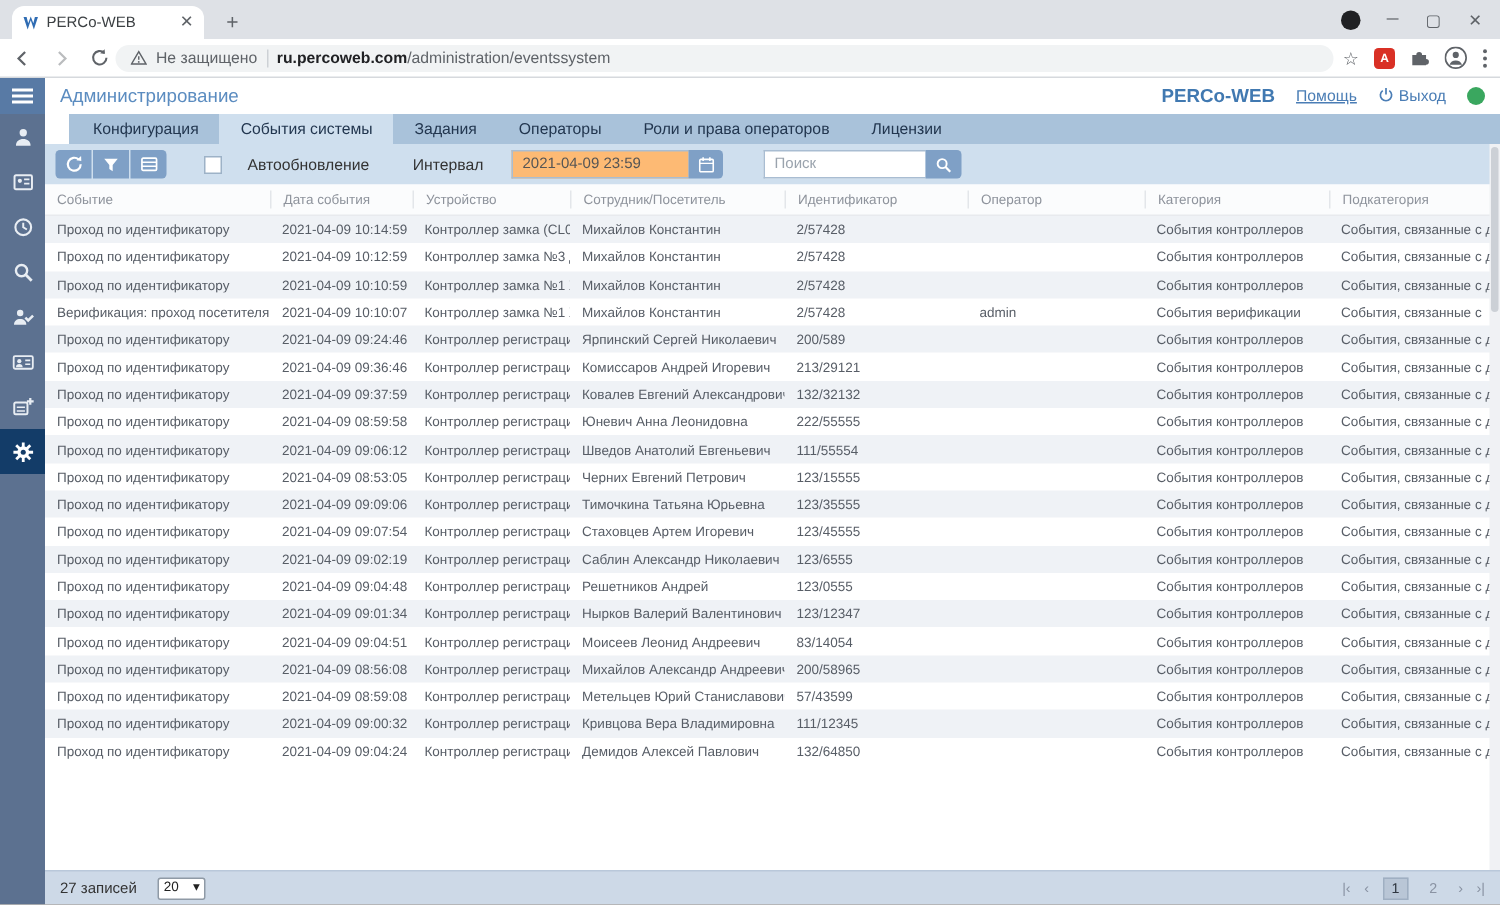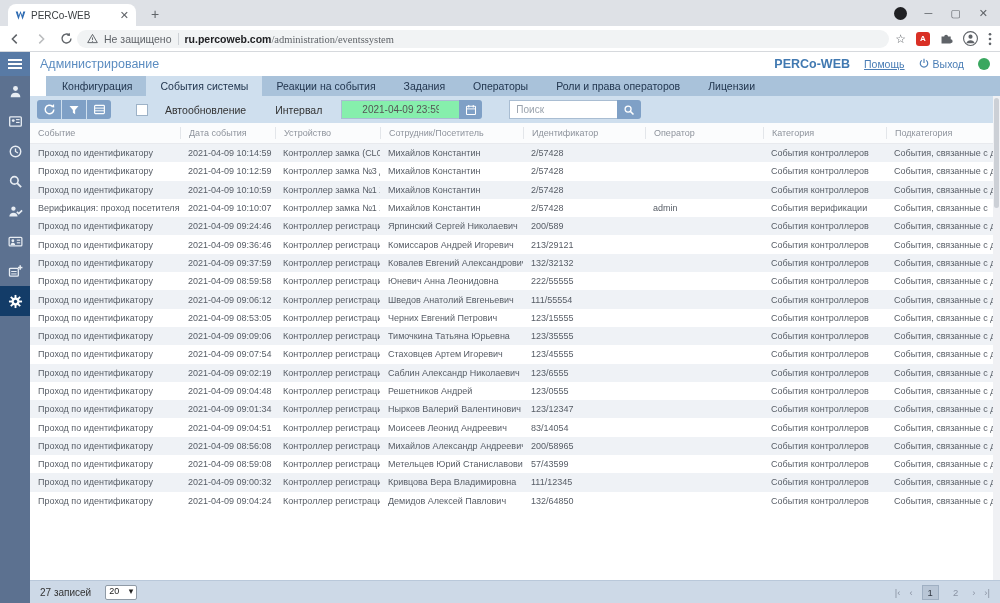--- a/index.html
+++ b/index.html
@@ -18,21 +18,21 @@
            color:#5f6368; font-size:11px; }
   .blackdot{ width:13px; height:13px; border-radius:50%; background:#202124; }
 
   .urlbar{ position:absolute; top:26px; left:0; right:0; height:26px; background:#fff;
            border-bottom:1px solid #d6d9dd; display:flex; align-items:center; padding:0 8px; }
   .navic{ display:flex; align-items:center; gap:12px; margin-right:4px; }
   .pill{ flex:1; height:18px; background:#f1f3f4; border-radius:9px; display:flex; align-items:center;
          padding:0 10px; gap:6px; font-size:10.5px; color:#5f6368;text-align:center; }
   .pill .sep{ width:1px; height:12px; background:#cdd1d5; }
   .url-domain{ color:#202124; font-weight:bold; }
-  .url-path{ color:#5f6368;font-family:Liberation Serif, serif; }
+  .url-path{ color:#5f6368; }
   .chrome-actions{ display:flex; align-items:center; gap:10px; margin-left:6px; }
   .star{ font-size:12px; color:#5f6368; }
   .pdfic{ width:14px; height:14px; background:#d93025; border-radius:3px; color:#fff; font-size:8px;
           font-weight:bold; text-align:center; line-height:14px; }
 
   
   .app{ position:absolute; top:52px; left:0; right:0; bottom:0; display:flex; }
   .sidebar{ width:30px; background:#5c7190; display:flex; flex-direction:column; flex-shrink:0; }
   .burger{ width:30px; height:24px; background:#587aa5; display:flex; flex-direction:column;
            justify-content:center; align-items:center; gap:2px; }
@@ -56,21 +56,21 @@
   .toolbar{ height:27px; background:#cfdfee; display:flex; align-items:center; padding:0 7px;gap:11px; }
   .btn-group{ display:flex; gap:1px; }
   .tbtn{ width:24px; height:19px; background:#7fa0c6; display:flex; align-items:center; justify-content:center; }
   .tbtn:first-child{ border-radius:3px 0 0 3px; }
   .btn-group .tbtn:last-child{ border-radius:0 3px 3px 0; }
   .chk{ width:12px; height:12px; background:#fff; border:1px solid #9db2c7; margin-left:14px; }
   .tlabel{ font-size:10.5px; color:#333; margin-left:6px; }
   .interval-label{ margin-left:18px; }
   .date-wrap{ display:flex; margin-left:8px; }
   .date-input{ width:118px; height:19px; border:1px solid #a9bdd2; border-right:none; font-size:10px;
-               color:#555; padding:0 20px; font-family:"Liberation Sans",sans-serif; background:#86efac; }
+               color:#555; padding:0 6px; font-family:"Liberation Sans",sans-serif; background:#fdba74; }
   .cal-btn{ width:23px; height:19px; background:#7fa0c6; border-radius:0 3px 3px 0;
             display:flex; align-items:center; justify-content:center; }
   .search-wrap{ display:flex; margin-left:16px; }
   .search-input{ width:108px; height:19px; border:1px solid #a9bdd2; border-right:none; font-size:10px;
                  color:#555; padding:0 6px; font-family:"Liberation Sans",sans-serif; background:#fff; }
   .search-input::placeholder{ color:#9aa3ad; }
   .search-btn{ width:24px; height:19px; background:#7fa0c6; border-radius:0 3px 3px 0;
                display:flex; align-items:center; justify-content:center; }
 
   .grid-cols{ display:grid; grid-template-columns:150px 95px 105px 143px 122px 118px 123px 1fr; }
@@ -244,21 +244,20 @@
               <line x1="8" y1="1" x2="8" y2="8" stroke="#4a7db5" stroke-width="1.8"></line>
             </svg>
           <span>Выход</span>
         </span>
         <span class="greendot"></span>
       </div>
 
       <div class="tabbar">
         <span class="tab">Конфигурация</span>
         <span class="tab active">События системы</span>
-        <span class="tab">Реакции на события</span>
         <span class="tab">Задания</span>
         <span class="tab">Операторы</span>
         <span class="tab">Роли и права операторов</span>
         <span class="tab">Лицензии</span>
       </div>
 
       <div class="toolbar">
         <div class="btn-group">
           <div class="tbtn">
             <svg width="13" height="13" viewBox="0 0 16 16">

